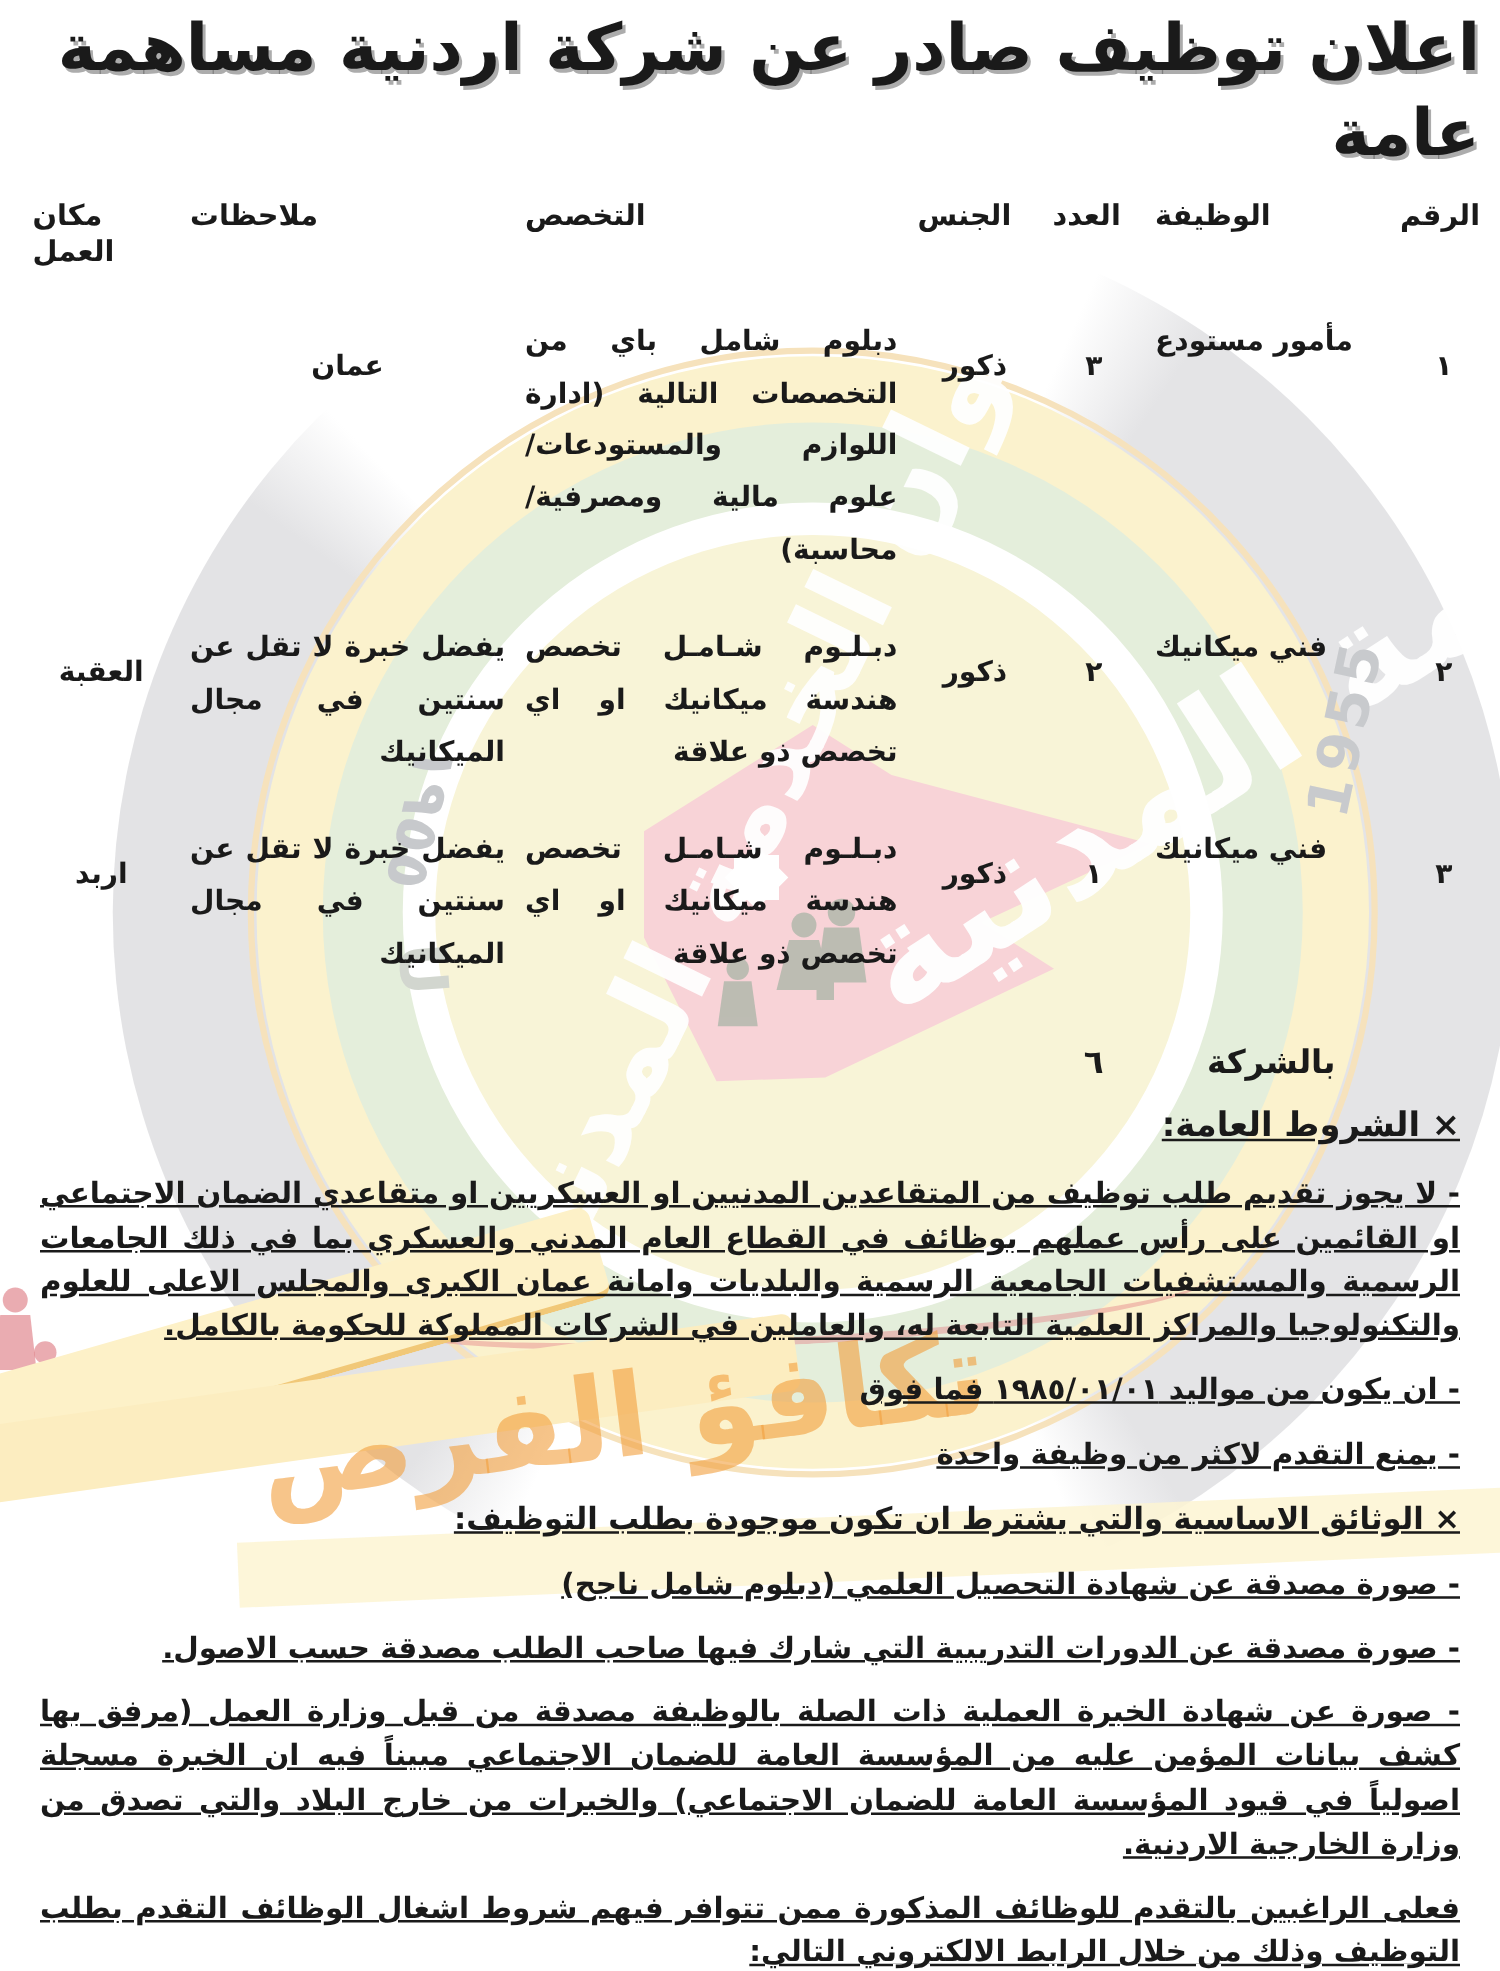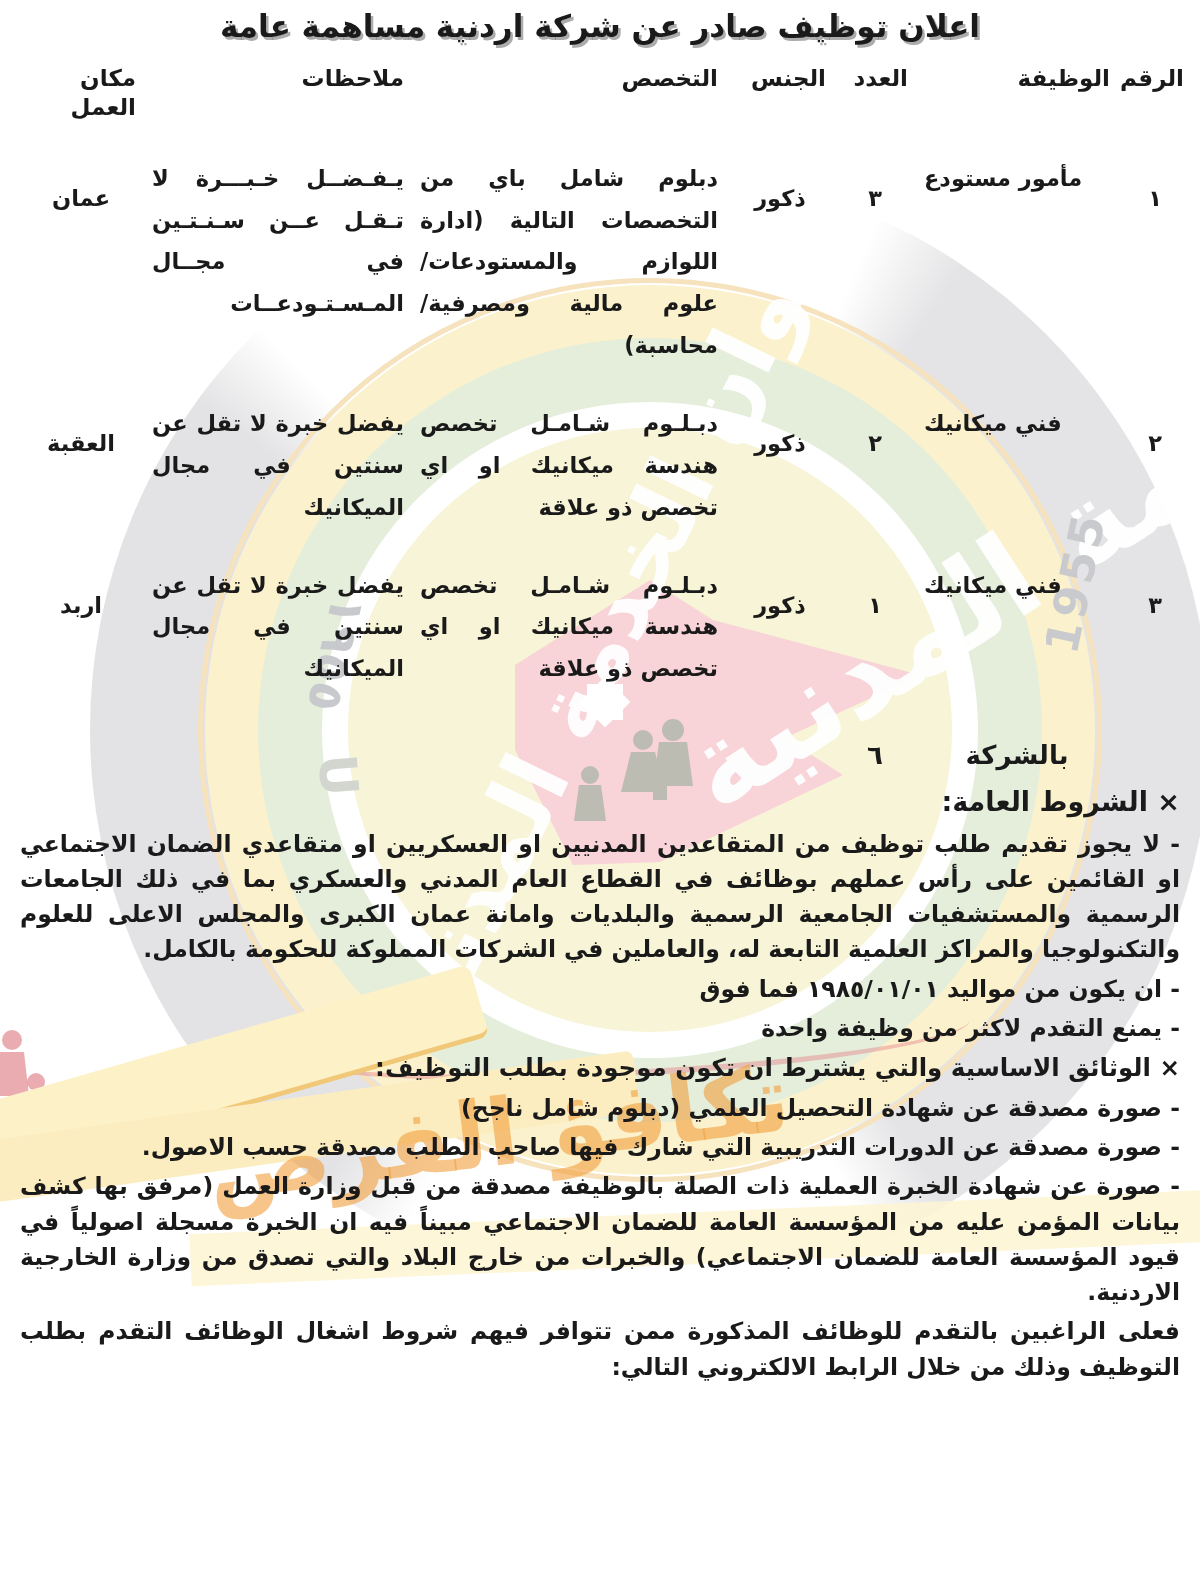--- a/index.html
+++ b/index.html
@@ -34,39 +34,39 @@
   #wm-mapsvg{left:455px;top:570px;}
   #wm-figsvg{left:-6px;top:1022px;}
   .ribbon{position:absolute;}
   #rb1{left:-70px;top:1040px;width:560px;height:70px;background:#fdf1c8;transform:rotate(-16deg);border-radius:10px;border-bottom:5px solid #f1c878;}
   #rb2{left:-50px;top:1098px;width:690px;height:62px;background:#fcedc0;transform:rotate(-8deg);border-radius:8px;}
   #rb3{left:190px;top:1212px;width:1020px;height:52px;background:#fdf4d2;transform:rotate(-2.5deg);opacity:.85;}
   #red-arc{left:290px;top:1000px;width:680px;height:70px;border-bottom:6px solid rgba(228,130,138,.45);border-radius:0 0 50% 50%;transform:rotate(-3deg);}
   #rb-text{left:205px;top:1088px;font-size:92px;color:rgba(242,158,60,.6);transform:rotate(-7deg);letter-spacing:2px;}
   
   #content{position:relative;z-index:1;padding:6px 16px 0 16px;direction:rtl;}
-  .title{text-align:center;font-size:31px;line-height:1.3;
+  .title{font-size:52px;line-height:1.3;
     text-shadow:2.5px 3px 0 rgba(70,70,70,.45);letter-spacing:0;}
   .intro{margin-top:6px;font-size:29px;line-height:1.7;text-align:justify;text-align-last:right;}
   
   .jobs-table{margin-top:18px;}
   .trow{display:grid;direction:rtl;
     grid-template-columns:58px 186px 66px 92px 298px 252px 110px;
     column-gap:16px;align-items:start;}
   .thead{font-size:23px;line-height:1.25;}
-  .thead .cell{text-align:right;}
+  .thead .cell{text-align:left;}
   .tbody-row{font-size:22.5px;line-height:1.86;margin-top:36px;}
   .tbody-row:first-child{margin-top:30px;}
   .c-center{text-align:center;margin-top:20px;}
   .c-right{text-align:left;}
   .c-just{text-align:justify;text-align-last:right;}
   .total-row{margin-top:30px;font-size:26px;}
   
   .conditions{margin-top:12px;font-size:23.5px;line-height:1.5;}
-  .cond{text-align:justify;text-align-last:right;margin:4px;}
+  .cond{text-align:justify;text-align-last:right;margin:16px;text-decoration:underline;}
   .c-head{font-size:27px;line-height:1.5;}
   .c-sub{font-size:24.5px;}
 </style>
 </head>
 <body>
 
 <div class="page">
 
   <div id="watermark">
     <div class="wm-disc" id="d-grey"></div>
@@ -139,21 +139,20 @@
         <div class="cell">ملاحظات</div>
         <div class="cell">مكان العمل</div>
       </div>
 
       <div class="trow tbody-row">
         <div class="c-center">١</div>
         <div class="c-right">مأمور مستودع</div>
         <div class="c-center">٣</div>
         <div class="c-center">ذكور</div>
         <div class="c-just">دبلوم شامل باي من التخصصات التالية (ادارة اللوازم والمستودعات/ علوم مالية ومصرفية/ محاسبة)</div>
-        <div class="c-just">يـفـضــل خـبـــرة لا تـقـل عــن سـنـتـين في مجــال المـسـتـودعــات</div>
         <div class="c-center">عمان</div>
       </div>
 
       <div class="trow tbody-row">
         <div class="c-center">٢</div>
         <div class="c-right">فني ميكانيك</div>
         <div class="c-center">٢</div>
         <div class="c-center">ذكور</div>
         <div class="c-just">دبـلـوم شـامـل تخصص هندسة ميكانيك او اي تخصص ذو علاقة</div>
         <div class="c-just">يفضل خبرة لا تقل عن سنتين في مجال الميكانيك</div>

